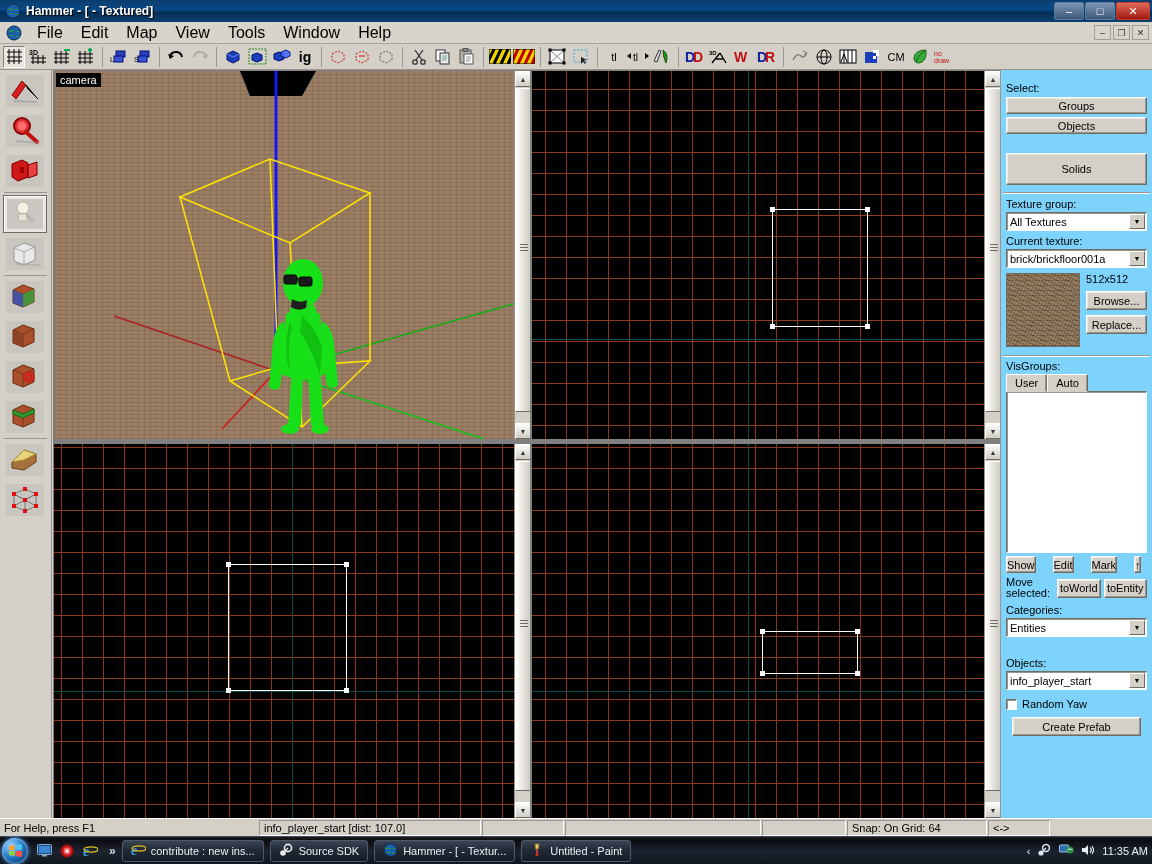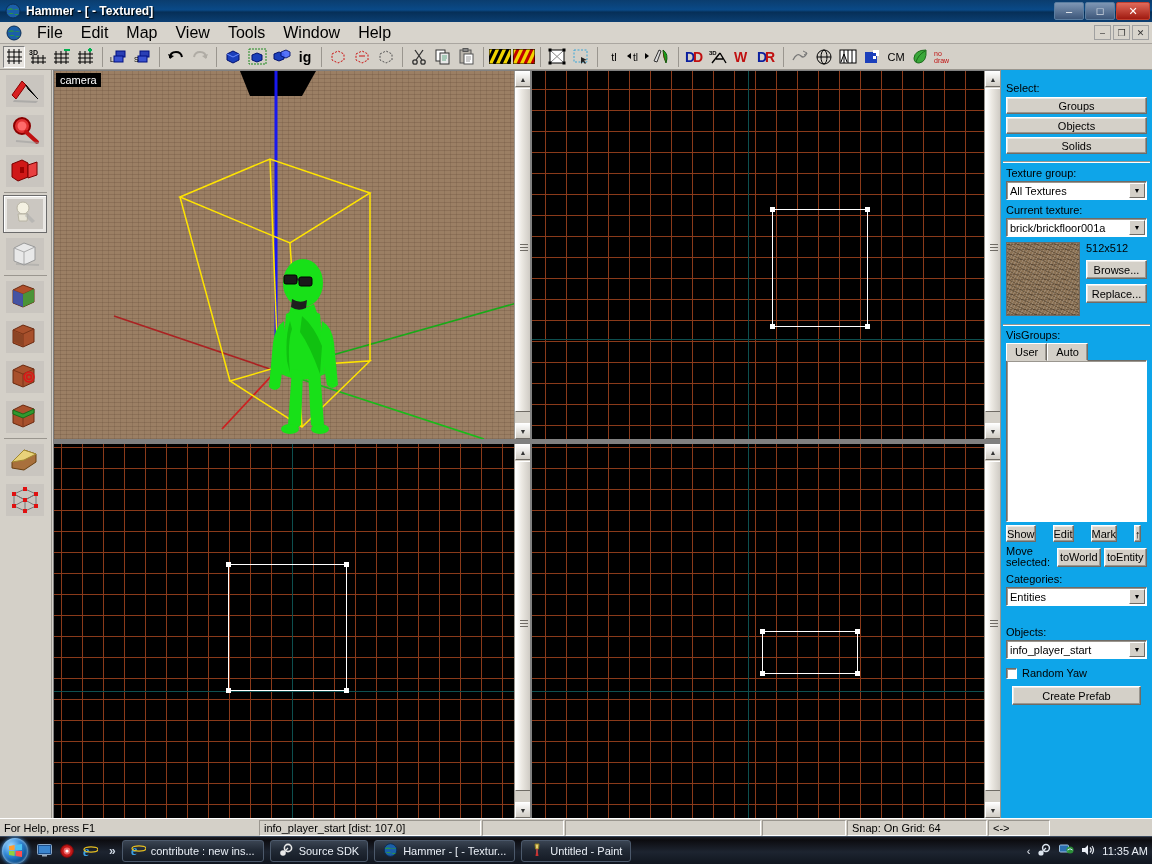--- a/index.html
+++ b/index.html
@@ -100,21 +100,21 @@
           display:flex;align-items:center;justify-content:center;font-size:7px;color:#333;}
   .sbthumb{ position:absolute;left:0;width:16px;
           background:linear-gradient(to right,#fff,#ece9e3 40%,#cfcbc4);
           border:1px solid #fff;border-right-color:#6f6b65;border-bottom-color:#6f6b65;}
   .sbgrip{ position:absolute;left:4px;width:8px;height:7px;
           background:repeating-linear-gradient(0deg,#6f6b65 0 1px,transparent 1px 3px);}
 
   
   #rightpanel{
     position:absolute; left:1000px; top:70px; width:152px; height:750px;
-    background:#0ea5e9; border-left:1px solid #9a968f;
+    background:#7dd3fc; border-left:1px solid #9a968f;
   }
   .rp-group{ padding:0 5px; }
   .lbl{ font-size:11px; color:#000; }
   .btn{
     background:#d4d0c8; border:1px solid; border-color:#fff #6f6b65 #6f6b65 #fff;
     box-shadow: inset -1px -1px 0 #9a968f, inset 1px 1px 0 #eceae6;
     font-size:11px; color:#000; text-align:left; cursor:default;
     display:flex;align-items:center;justify-content:center;
   }
   .combo{
@@ -746,21 +746,21 @@
     </div>
   </div>
 </div>
 
 <div id="rightpanel">
 
   <div class="rp-group" style="padding-top:12px">
     <div class="lbl">Select:</div>
     <div class="btn" style="height:17px;margin-top:3px">Groups</div>
     <div class="btn" style="height:17px;margin-top:3px">Objects</div>
-    <div class="btn" style="height:17px;margin-top:3px">Solids</div>
+    <div class="btn" style="height:32px;margin-top:19px">Solids</div>
   </div>
 
   <div class="sep-h" style="margin:7px 2px 4px 2px"></div>
 
   <div class="rp-group">
     <div class="lbl">Texture group:</div>
     <div class="combo" style="margin-top:2px">
       <span>All Textures</span>
       <span class="arrow">▼</span>
     </div>

